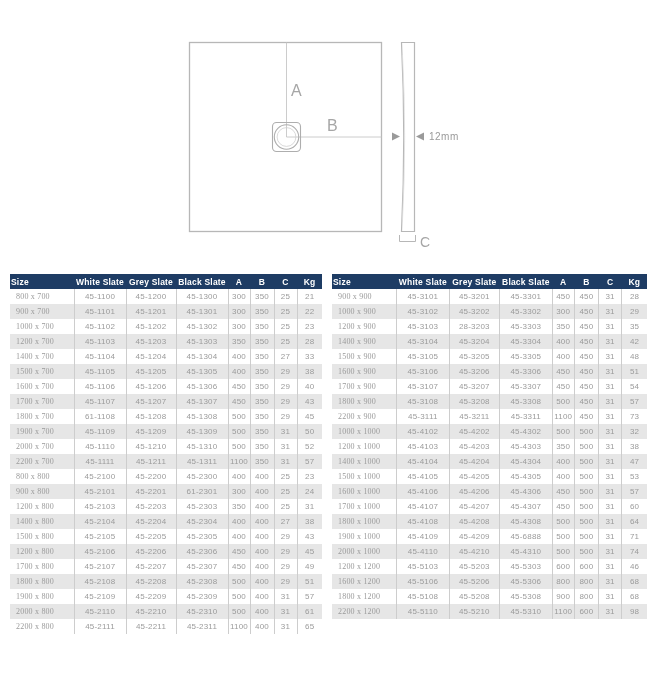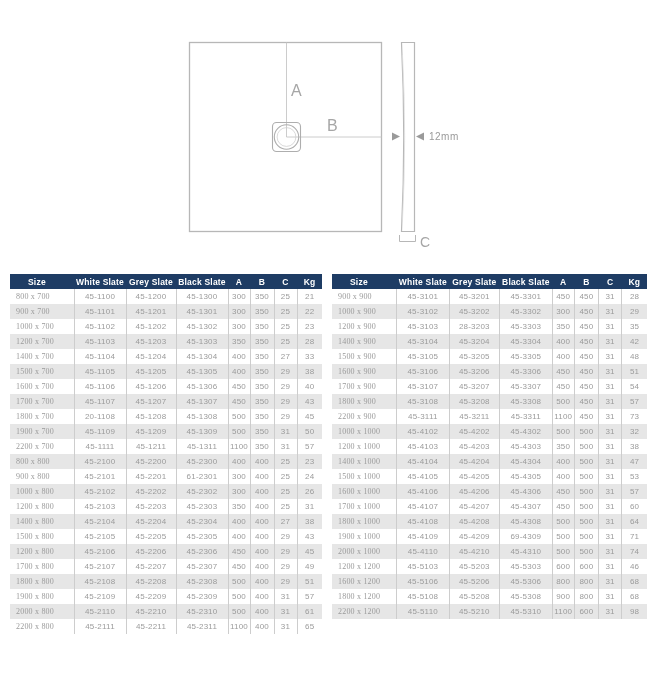--- a/index.html
+++ b/index.html
@@ -21,21 +21,21 @@
   table.spec col.c2{width:50px;}
   table.spec col.c3{width:52px;}
   table.spec col.c4{width:22px;}
   table.spec col.c5{width:24px;}
   table.spec col.c6{width:23px;}
   table.spec col.c7{width:25px;}
   table.spec th{
     background:#1e3c64;color:#ffffff;font-size:8.5px;font-weight:bold;
     height:15px;padding:0;text-align:center;letter-spacing:.2px;white-space:nowrap;
   }
-  table.spec th.c0{text-align:left;padding-left:18px;}
+  table.spec th.c0{text-align:left;padding-left:1px;}
   table.spec td{
     color:#9b9b9b;font-size:8px;height:15px;padding:0;text-align:center;
     border-right:1px solid #cdcdcd;white-space:nowrap;letter-spacing:.2px;
   }
   table.spec td:last-child{border-right:none;}
   table.spec td.c0{text-align:left;padding-left:6px;font-family:Liberation Serif, serif;}
   table.spec tbody tr:nth-child(even){background:#e6e6e6;}
   table.spec tbody tr:nth-child(odd){background:#ffffff;}
 </style>
 </head>
@@ -166,37 +166,47 @@
         <td class="c1">45-1107</td>
         <td class="c2">45-1207</td>
         <td class="c3">45-1307</td>
         <td class="c4">450</td>
         <td class="c5">350</td>
         <td class="c6">29</td>
         <td class="c7">43</td>
       </tr>
       <tr>
         <td class="c0">1800 x 700</td>
-        <td class="c1">20-1108</td>
+        <td class="c1">61-1108</td>
         <td class="c2">45-1208</td>
         <td class="c3">45-1308</td>
         <td class="c4">500</td>
         <td class="c5">350</td>
         <td class="c6">29</td>
         <td class="c7">45</td>
       </tr>
       <tr>
         <td class="c0">1900 x 700</td>
         <td class="c1">45-1109</td>
         <td class="c2">45-1209</td>
         <td class="c3">45-1309</td>
         <td class="c4">500</td>
         <td class="c5">350</td>
         <td class="c6">31</td>
         <td class="c7">50</td>
+      </tr>
+      <tr>
+        <td class="c0">2000 x 700</td>
+        <td class="c1">45-1110</td>
+        <td class="c2">45-1210</td>
+        <td class="c3">45-1310</td>
+        <td class="c4">500</td>
+        <td class="c5">350</td>
+        <td class="c6">31</td>
+        <td class="c7">52</td>
       </tr>
       <tr>
         <td class="c0">2200 x 700</td>
         <td class="c1">45-1111</td>
         <td class="c2">45-1211</td>
         <td class="c3">45-1311</td>
         <td class="c4">1100</td>
         <td class="c5">350</td>
         <td class="c6">31</td>
         <td class="c7">57</td>
@@ -213,30 +223,20 @@
       </tr>
       <tr>
         <td class="c0">900 x 800</td>
         <td class="c1">45-2101</td>
         <td class="c2">45-2201</td>
         <td class="c3">61-2301</td>
         <td class="c4">300</td>
         <td class="c5">400</td>
         <td class="c6">25</td>
         <td class="c7">24</td>
-      </tr>
-      <tr>
-        <td class="c0">1000 x 800</td>
-        <td class="c1">45-2102</td>
-        <td class="c2">45-2202</td>
-        <td class="c3">45-2302</td>
-        <td class="c4">300</td>
-        <td class="c5">400</td>
-        <td class="c6">25</td>
-        <td class="c7">26</td>
       </tr>
       <tr>
         <td class="c0">1200 x 800</td>
         <td class="c1">45-2103</td>
         <td class="c2">45-2203</td>
         <td class="c3">45-2303</td>
         <td class="c4">350</td>
         <td class="c5">400</td>
         <td class="c6">25</td>
         <td class="c7">31</td>
@@ -505,21 +505,21 @@
         <td class="c3">45-4308</td>
         <td class="c4">500</td>
         <td class="c5">500</td>
         <td class="c6">31</td>
         <td class="c7">64</td>
       </tr>
       <tr>
         <td class="c0">1900 x 1000</td>
         <td class="c1">45-4109</td>
         <td class="c2">45-4209</td>
-        <td class="c3">69-4309</td>
+        <td class="c3">45-6888</td>
         <td class="c4">500</td>
         <td class="c5">500</td>
         <td class="c6">31</td>
         <td class="c7">71</td>
       </tr>
       <tr>
         <td class="c0">2000 x 1000</td>
         <td class="c1">45-4110</td>
         <td class="c2">45-4210</td>
         <td class="c3">45-4310</td>

